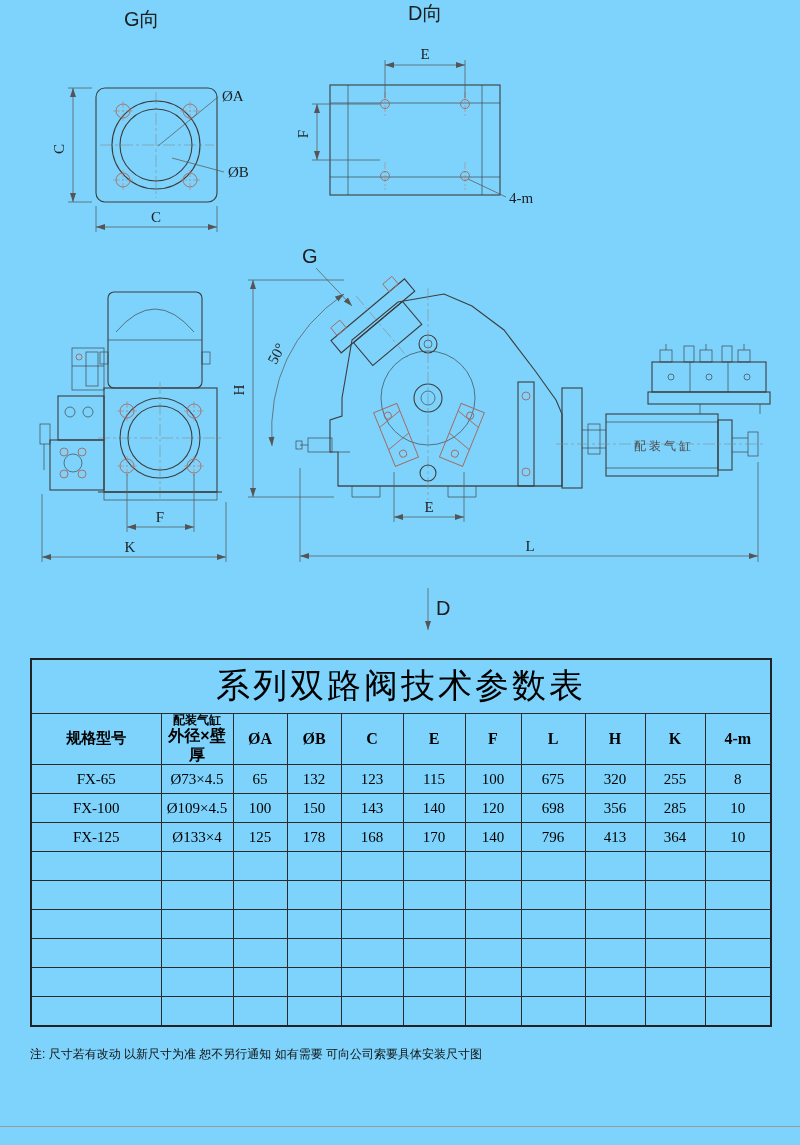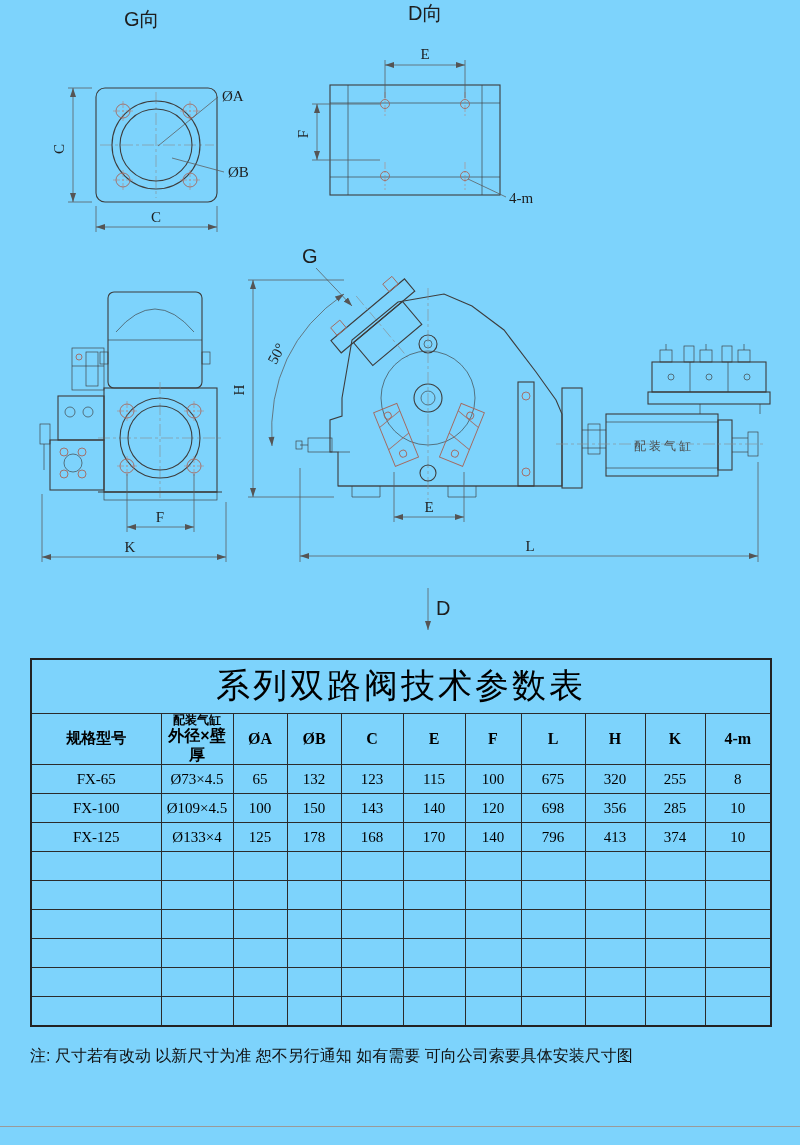--- a/index.html
+++ b/index.html
@@ -22,21 +22,21 @@
   .table-wrap { position:absolute; left:30px; top:658px; width:740px; }
   table { width:100%; border-collapse:collapse; table-layout:fixed; border:2px solid #222; }
   th,td { border:1px solid #2b2b2b; text-align:center; vertical-align:middle; overflow:hidden; }
   .title-cell { height:54px; font-size:34px; font-weight:400; letter-spacing:3px; font-family:"Liberation Sans",sans-serif; }
   .header-row th { height:38px; font-weight:700; font-size:16px; font-family:"Liberation Serif",serif; }
   .header-row th.cjk { font-size:15px; font-family:"Liberation Sans",sans-serif; }
   .pipe-h1 { display:block; font-size:12px; line-height:1.15; }
   .pipe-h2 { display:block; font-size:16px; line-height:1.15; }
   tbody td { height:29px; font-size:15px; font-family:"Liberation Serif",serif; }
 
-  .note { position:absolute; left:30px; top:1046px; font-size:16px; color:#111; }
+  .note { position:absolute; left:30px; top:1046px; font-size:12px; color:#111; }
   .bottom-rule { position:absolute; left:0; top:1126px; width:800px; height:1px; background:#9a9a9a; }
 </style>
 </head>
 <body>
 
 <div id="page">
 
   <svg width="800" height="650" viewBox="0 0 800 650">
     <defs>
       <marker id="mE" markerWidth="10" markerHeight="8" refX="9" refY="3" orient="auto" markerUnits="userSpaceOnUse">
@@ -357,21 +357,21 @@
           <tr>
             <td>FX-125</td>
             <td>Ø133×4</td>
             <td>125</td>
             <td>178</td>
             <td>168</td>
             <td>170</td>
             <td>140</td>
             <td>796</td>
             <td>413</td>
-            <td>374</td>
+            <td>364</td>
             <td>10</td>
           </tr>
           <tr>
             <td>&nbsp;</td>
             <td>&nbsp;</td>
             <td>&nbsp;</td>
             <td>&nbsp;</td>
             <td>&nbsp;</td>
             <td>&nbsp;</td>
             <td>&nbsp;</td>

